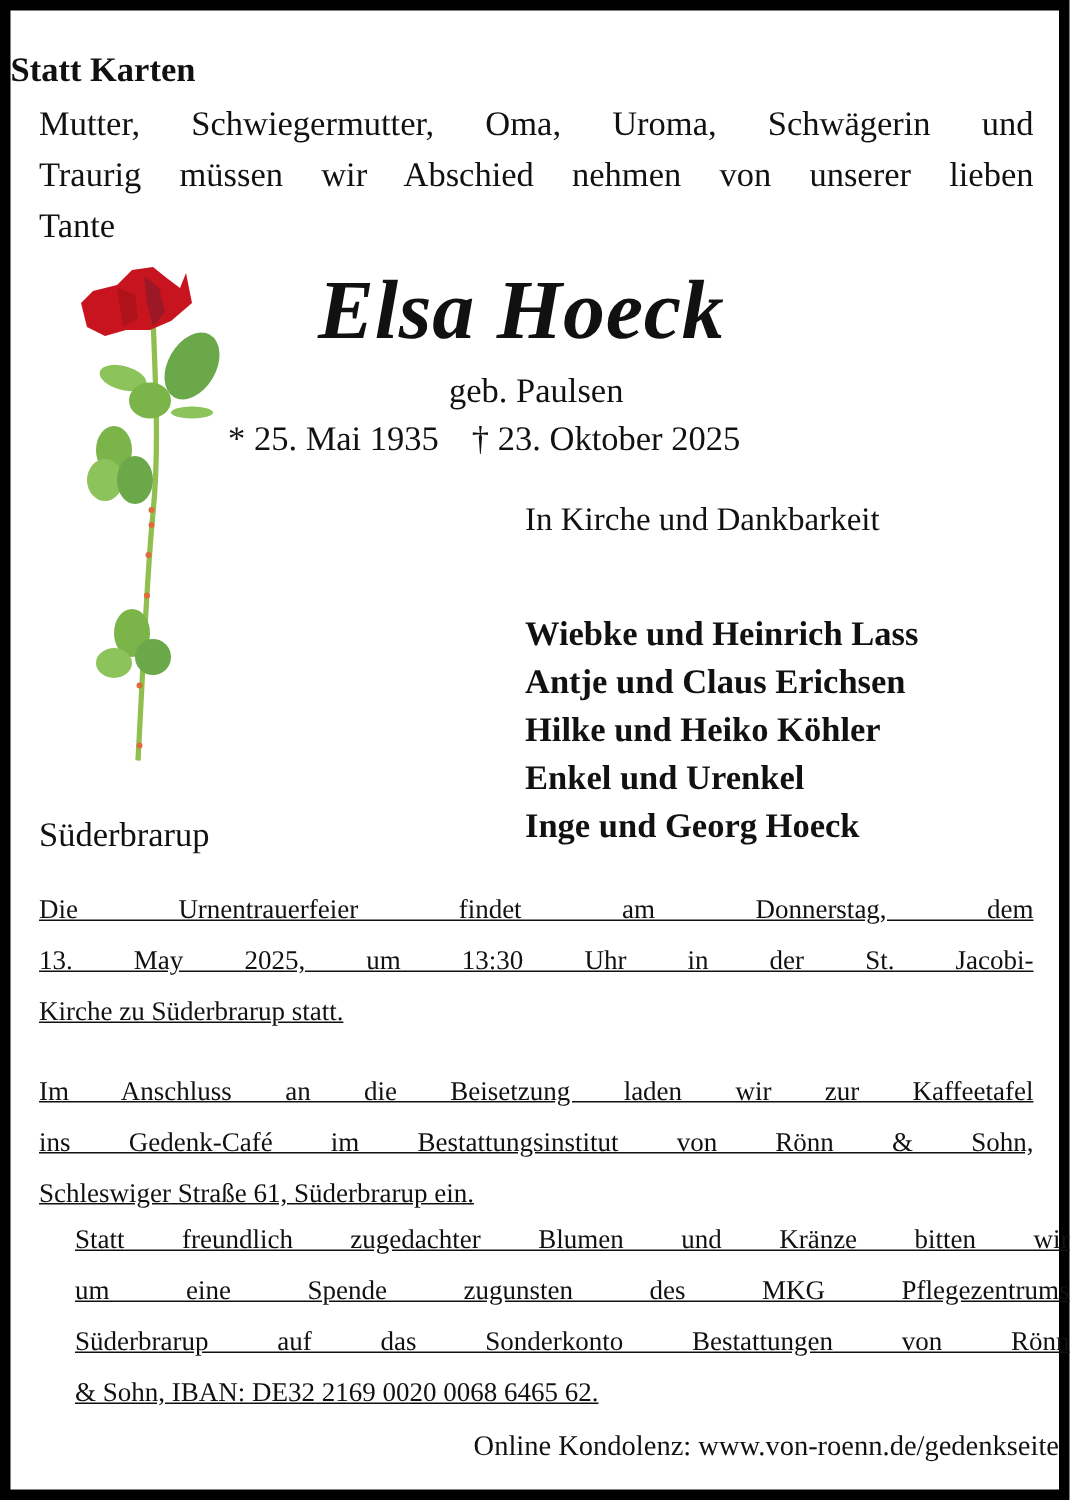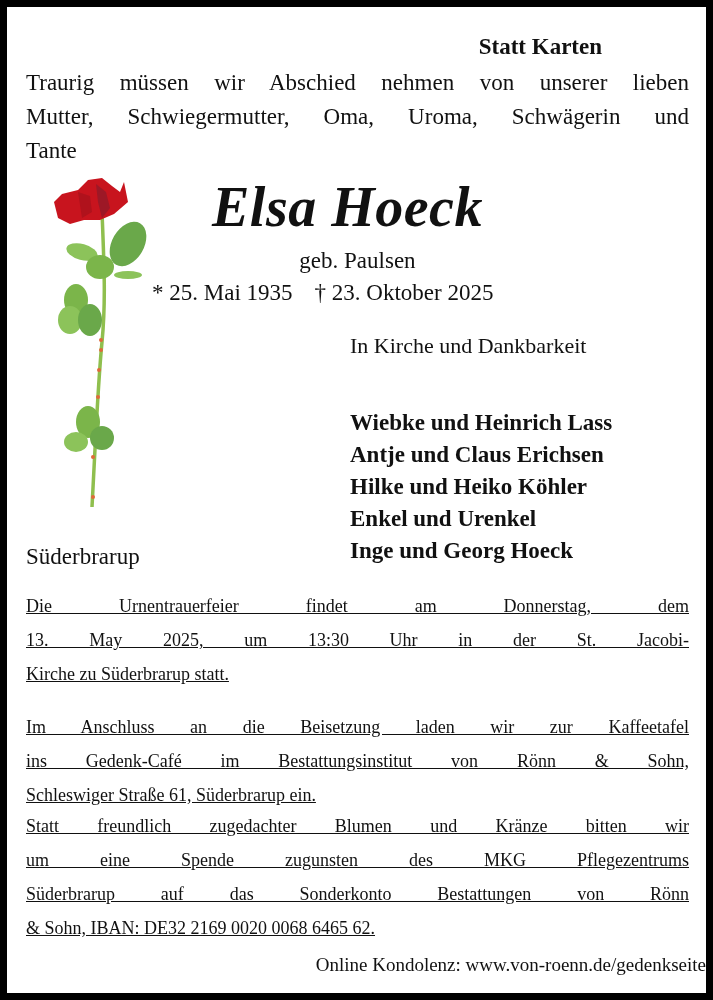--- a/index.html
+++ b/index.html
@@ -8,21 +8,21 @@
     font-family: "Liberation Serif", "DejaVu Serif", serif;
     color: #111;
     position: relative; overflow: hidden;
   }
   .card {
     position: absolute; left: 7px; top: 7px; width: 699px; height: 986px;
     background: #fff; box-sizing: border-box;
   }
   .abs { position: absolute; white-space: nowrap; }
   .heading {
-    left: 0; width: 595px; top: 27px; text-align: right;
+    left: 0; width: 595px; top: 27px; text-align: left;
     font-weight: bold; font-size: 23px;
   }
   .intro {
     left: 19px; width: 663px; top: 59px;
     font-size: 23px; line-height: 34px; white-space: normal;
     text-align: justify; text-align-last: left;
   }
   .intro .line { display: block; text-align: justify; text-align-last: justify; white-space: nowrap; }
   .intro .line.last { text-align-last: left; }
   .name {
@@ -36,34 +36,34 @@
   .family { left: 343px; top: 362px; font-size: 23px; font-weight: bold; line-height: 32px; margin-top: 38px; }
   .family div { white-space: nowrap; }
   .place { left: 19px; top: 537px; font-size: 23px; }
   .para {
     left: 19px; width: 663px; font-size: 18px; line-height: 34px; text-decoration: underline;
   }
   .para .line { display: block; white-space: nowrap; text-align: justify; text-align-last: justify; }
   .para .line.last { text-align-last: left; }
   .p1 { top: 582px; }
   .p2 { top: 691px; margin-top: 12px; }
-  .p3 { top: 802px; }
+  .p3 { top: 802px; margin-left: 24px; }
   .footer { left: 0; width: 699px; top: 947px; text-align: right; font-size: 19px; }
   .rose { position: absolute; left: 33px; top: 165px; width: 110px; height: 340px; }
 </style>
 </head>
 <body>
 
 <div class="card">
 
   <div class="abs heading">Statt Karten</div>
 
   <div class="abs intro">
+    <span class="line">Mutter, Schwiegermutter, Oma, Uroma, Schwägerin und</span>
     <span class="line">Traurig müssen wir Abschied nehmen von unserer lieben</span>
-    <span class="line">Mutter, Schwiegermutter, Oma, Uroma, Schwägerin und</span>
     <span class="line last">Tante</span>
   </div>
 
   <div class="rose">
     <svg width="110" height="340" viewBox="0 0 110 340" xmlns="http://www.w3.org/2000/svg">
 
       <path d="M62 40 C64 90, 66 130, 62 170 C58 210, 56 260, 52 335" stroke="#8fbf4e" stroke-width="3.5" fill="none"></path>
 
       <circle cx="61" cy="168" r="2" fill="#e06a3a"></circle>
       <circle cx="61" cy="178" r="2" fill="#e06a3a"></circle>

